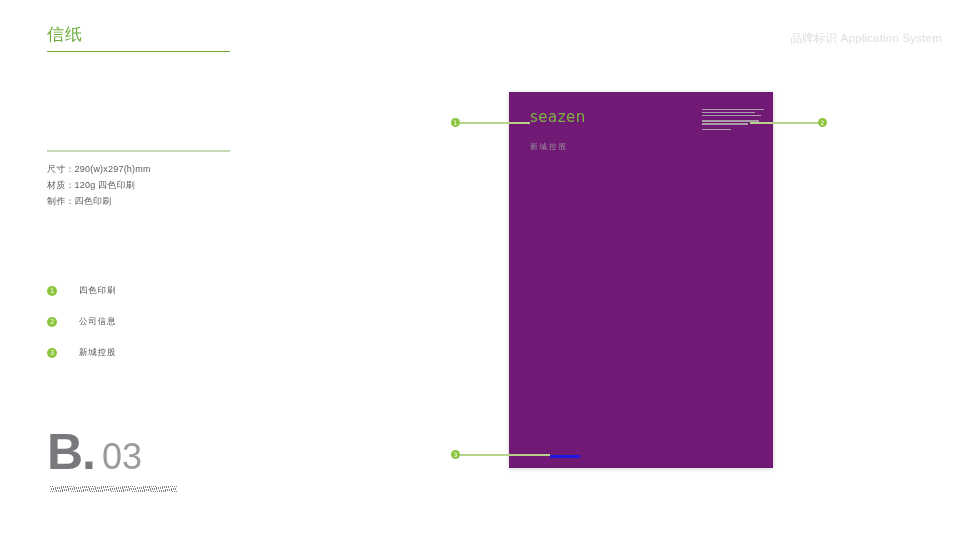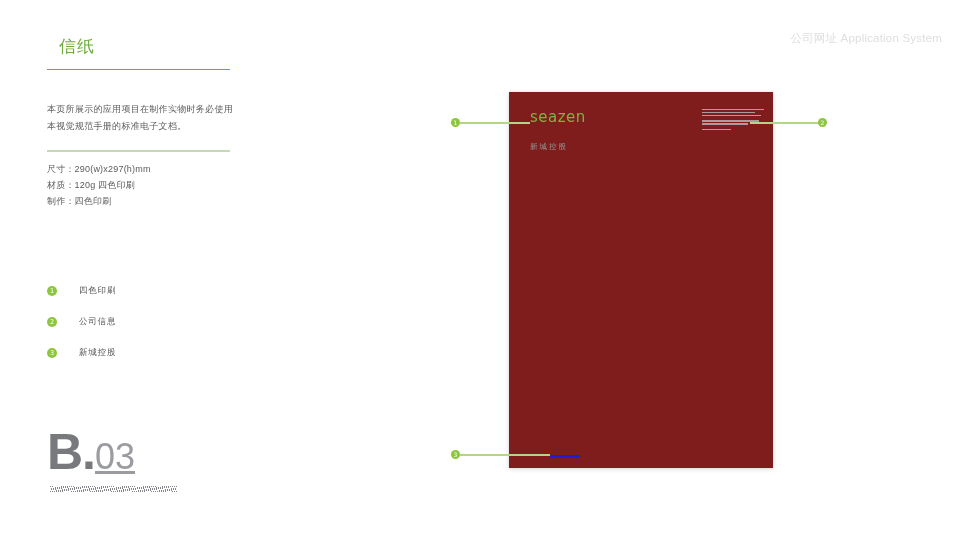--- a/index.html
+++ b/index.html
@@ -32,21 +32,21 @@
     position: absolute;
     left: 47px;
     top: 26px;
     width: 190px;
   }
   .page-title {
     font-size: 17px;
     color: #6fae3e;
     letter-spacing: 1px;
     line-height: 1.1;
-    margin: 12px;
+    margin: 0;
     font-weight: normal;
   }
   .title-rule {
     margin-top: 6px;
     width: 183px;
     height: 1.5px;
     background: #6fae3e;
   }
   .intro {
     margin-top: 31px;
@@ -116,23 +116,23 @@
   .code-main {
     font-size: 50px;
     font-weight: bold;
     color: #77797c;
     letter-spacing: -1px;
     line-height: 1;
   }
   .code-num {
     font-size: 36px;
     color: #9a9ca0;
+    margin-left: 7px;
     line-height: 1;
     letter-spacing: 0;
-    text-decoration: underline;
   }
   .code-rule {
     position: absolute;
     left: 3px;
     top: 460px;
     width: 127px;
     height: 6px;
     background: repeating-linear-gradient(
       72deg,
       #7e8084 0px, #7e8084 0.7px,
@@ -141,21 +141,21 @@
     opacity: .95;
   }
 
   
   .sheet {
     position: absolute;
     left: 509px;
     top: 92px;
     width: 264px;
     height: 376px;
-    background: #7f1d1d;
+    background: #701a75;
     box-shadow: 0 1px 5px rgba(0,0,0,.16), 0 0 1px rgba(0,0,0,.12);
   }
   .logo-block {
     position: absolute;
     left: 21px;
     top: 18px;
   }
   .logo-word {
     font-size: 15px;
     color: #7cb342;
@@ -213,28 +213,27 @@
   .c1-dot { left: 451px; top: 118px; }
   .c1-line { left: 460px; top: 122.4px; width: 70px; }
   .c2-dot { left: 818px; top: 118px; }
   .c2-line { left: 750px; top: 122.4px; width: 70px; }
   .c3-dot { left: 451px; top: 450px; }
   .c3-line { left: 460px; top: 454.4px; width: 90px; }
 </style>
 </head>
 <body>
 
-<div class="header-right">公司网址 Application System</div>
+<div class="header-right">品牌标识 Application System</div>
 
 <div class="left-col">
 
   <h1 class="page-title">信纸</h1>
   <div class="title-rule"></div>
 
-  <div class="intro">本页所展示的应用项目在制作实物时务必使用本视觉规范手册的标准电子文档。</div>
 
   <div class="divider"></div>
 
   <div class="specs">
     <div class="spec-row">尺寸：290(w)x297(h)mm</div>
     <div class="spec-row">材质：120g 四色印刷</div>
     <div class="spec-row">制作：四色印刷</div>
   </div>
 
   <div class="legend">

